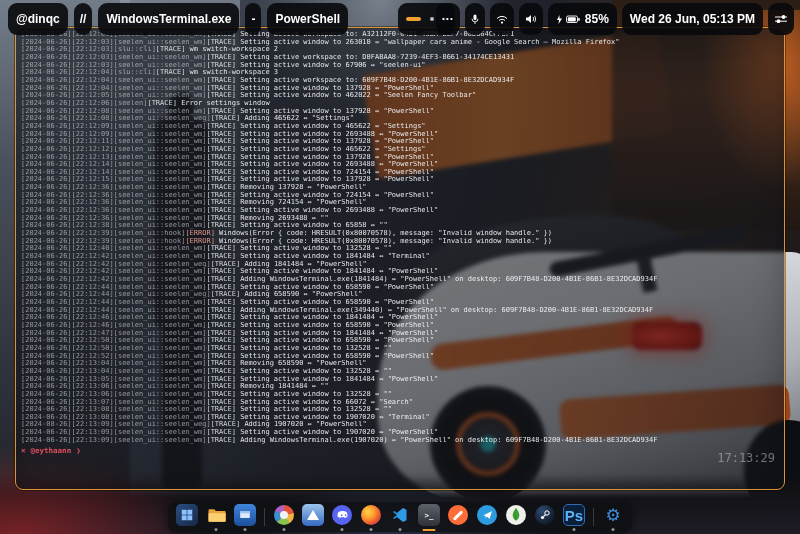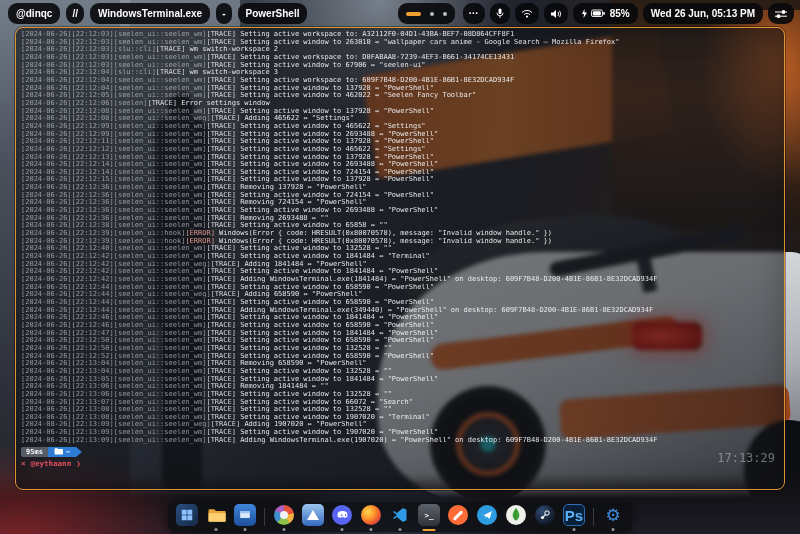--- a/index.html
+++ b/index.html
@@ -48,22 +48,22 @@
   .wheel-front { position:absolute; left:744px; top:420px; width:90px; height:100px; border-radius:50%; background:#0d0e12; }
   .street { position:absolute; left:0; bottom:0; width:800px; height:60px;
     background:linear-gradient(180deg,rgba(20,19,24,0) 0%,#141318 40%,#1f1c26 100%); }
   .street-glow { position:absolute; left:0; bottom:0; width:200px; height:90px;
     background:radial-gradient(ellipse at 10% 100%,rgba(190,40,40,.55) 0%,rgba(190,40,40,0) 70%); }
   .street-glow2 { position:absolute; left:240px; bottom:0; width:300px; height:50px;
     background:radial-gradient(ellipse at 50% 100%,rgba(90,130,170,.35) 0%,rgba(90,130,170,0) 70%); }
 
   
   .topbar { position:absolute; left:0; top:0; width:800px; height:24px; z-index:6; }
-  .pill { height:21px; border-radius:9px; background:rgba(8,9,12,.9); color:#fff;
-    font-size:10px; font-weight:bold; display:flex; align-items:center; padding:0 8px; gap:4px; white-space:nowrap; }
+  .pill { height:32px; border-radius:9px; background:rgba(8,9,12,.9); color:#fff;
+    font-size:12px; font-weight:bold; display:flex; align-items:center; padding:0 8px; gap:4px; white-space:nowrap; }
   .tb-left { position:absolute; left:8px; top:3px; display:flex; gap:6px; align-items:center; }
   .pill.tiny { padding:0 6px; }
   .tb-ws { position:absolute; left:398px; top:3px; display:flex; gap:9px; align-items:center; }
   .ws-bar { width:15px; height:4px; border-radius:2px; background:#f0a030; }
   .ws-dot { width:4px; height:4px; border-radius:50%; background:#b9bec6; }
   .tb-right { position:absolute; right:6px; top:3px; display:flex; gap:5px; align-items:center; }
   .pill.icon-pill { padding:0 6px; }
   .pill svg { display:block; }
 
   
@@ -269,30 +269,20 @@
         <div class="log-line"><span class="log-meta">[2024-06-26][22:13:05][seelen_ui::seelen_wm]</span><span class="log-lvl">[TRACE] </span><span class="log-msg">Setting active window to 1841484 ⇔ "PowerShell"</span></div>
         <div class="log-line"><span class="log-meta">[2024-06-26][22:13:06][seelen_ui::seelen_wm]</span><span class="log-lvl">[TRACE] </span><span class="log-msg">Removing 1841484 ⇔ ""</span></div>
         <div class="log-line"><span class="log-meta">[2024-06-26][22:13:06][seelen_ui::seelen_wm]</span><span class="log-lvl">[TRACE] </span><span class="log-msg">Setting active window to 132528 ⇔ ""</span></div>
         <div class="log-line"><span class="log-meta">[2024-06-26][22:13:07][seelen_ui::seelen_wm]</span><span class="log-lvl">[TRACE] </span><span class="log-msg">Setting active window to 66072 ⇔ "Search"</span></div>
         <div class="log-line"><span class="log-meta">[2024-06-26][22:13:08][seelen_ui::seelen_wm]</span><span class="log-lvl">[TRACE] </span><span class="log-msg">Setting active window to 132528 ⇔ ""</span></div>
         <div class="log-line"><span class="log-meta">[2024-06-26][22:13:08][seelen_ui::seelen_wm]</span><span class="log-lvl">[TRACE] </span><span class="log-msg">Setting active window to 1907020 ⇔ "Terminal"</span></div>
         <div class="log-line"><span class="log-meta">[2024-08-26][22:13:09][seelen_ui::seelen_weg]</span><span class="log-lvl">[TRACE] </span><span class="log-msg">Adding 1907020 ⇔ "PowerShell"</span></div>
         <div class="log-line"><span class="log-meta">[2024-06-26][22:13:09][seelen_ui::seelen_wm]</span><span class="log-lvl">[TRACE] </span><span class="log-msg">Setting active window to 1907020 ⇔ "PowerShell"</span></div>
         <div class="log-line"><span class="log-meta">[2024-06-26][22:13:09][seelen_ui::seelen_wm]</span><span class="log-lvl">[TRACE] </span><span class="log-msg">Adding WindowsTerminal.exe(1907020) ⇔ "PowerShell" on desktop: 609F7B48-D200-4B1E-86B1-8E32DCAD934F</span></div>
       </div>
-    <div class="prompt-row">
-      <span class="seg-dur">95ms</span>
-      <span class="seg-path">
-        <span><svg width="9" height="8" viewBox="0 0 16 14">
-              <path fill="#fff" d="M1 3c0-.6.4-1 1-1h4l1.5 1.5H15c.6 0 1 .4 1 1V12c0 .6-.4 1-1 1H2c-.6 0-1-.4-1-1z"></path>
-            </svg></span>
-        <span>~</span>
-      </span>
-      <span class="seg-arrow"></span>
-    </div>
     <div class="prompt-user">
       <span>×</span>
       <span>@eythaann</span>
       <span>❯</span>
     </div>
   </div>
   <div class="term-clock">17:13:29</div>
 </div>
 
 <div class="dock" id="dock">

